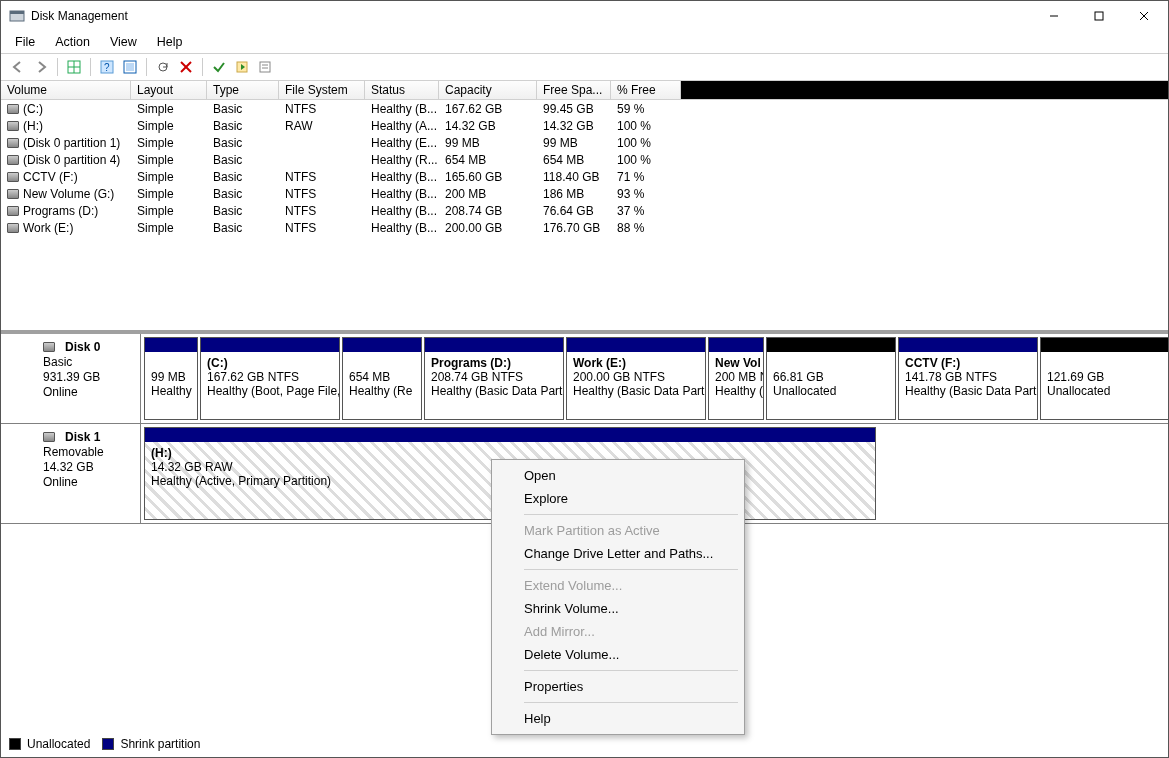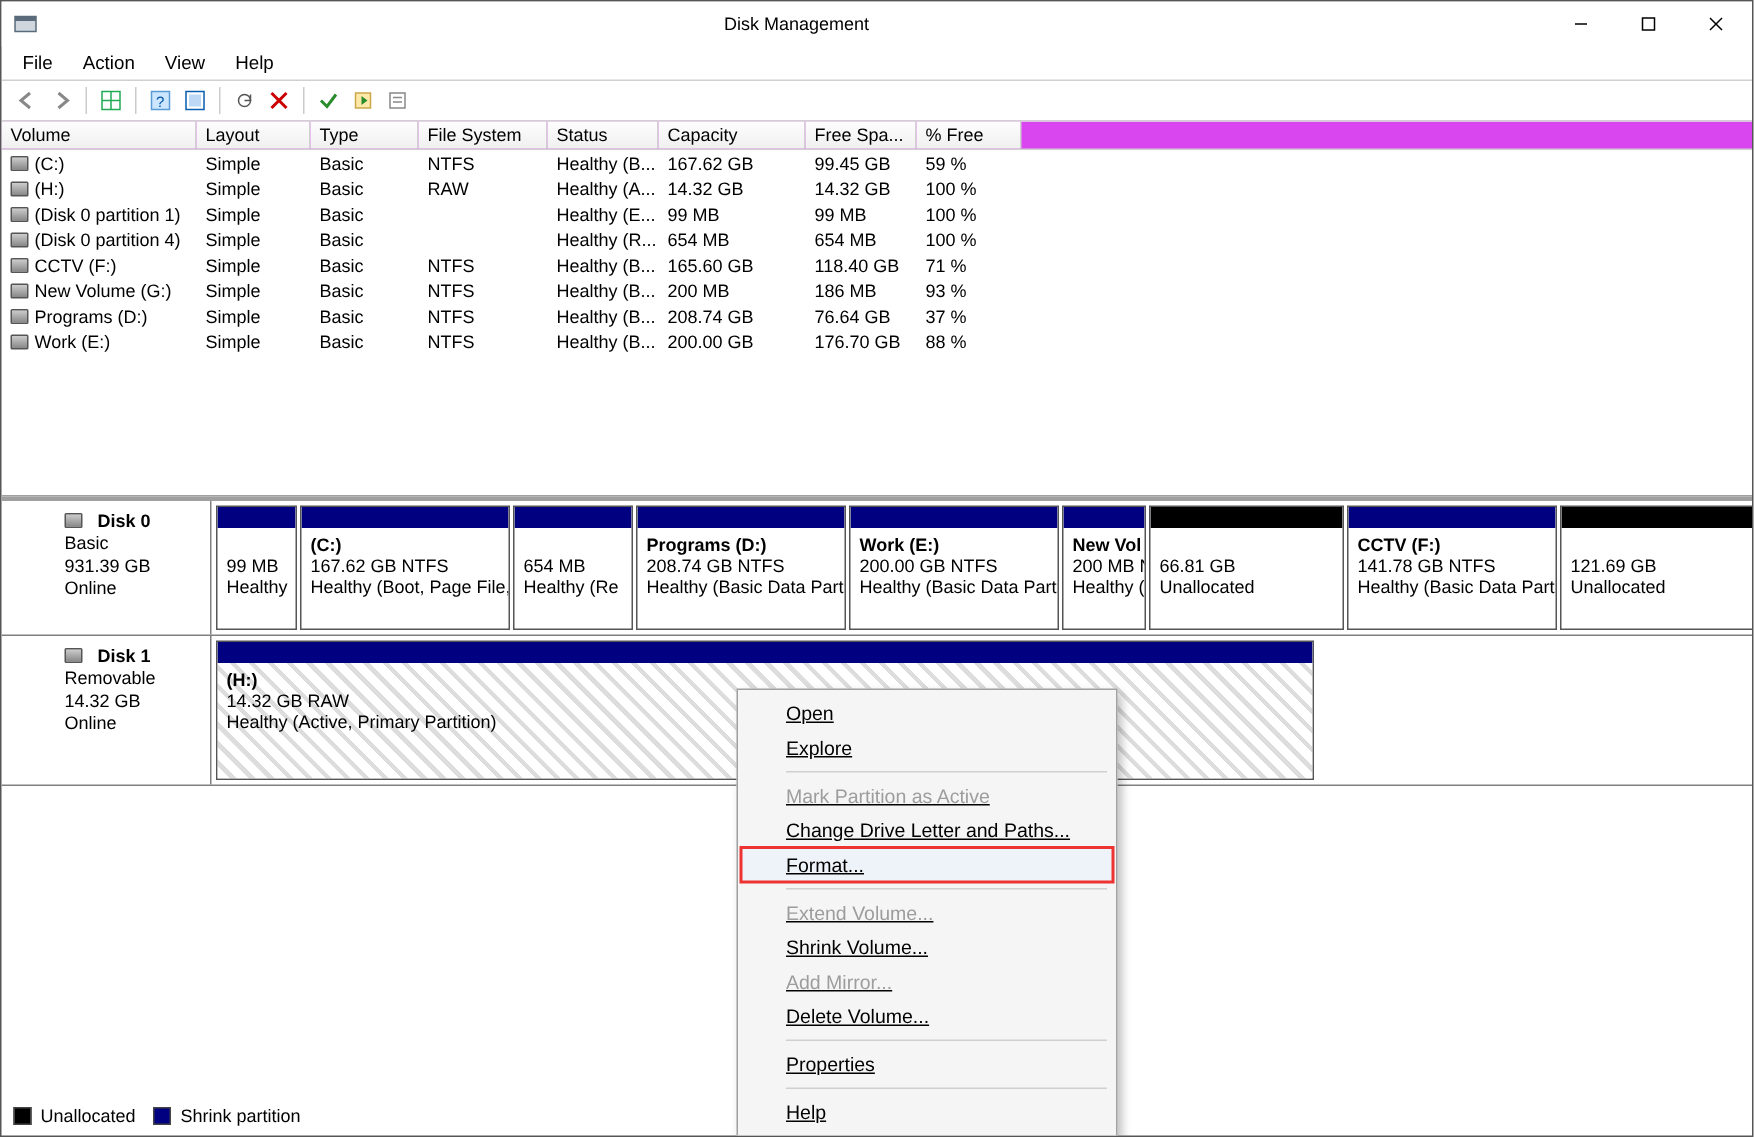--- a/index.html
+++ b/index.html
@@ -21,21 +21,21 @@
     align-items: center;
     height: 30px;
     padding: 0 2px 0 8px;
     background: #fff;
   }
   .titlebar .app-icon {
     width: 16px; height: 16px;
     margin-right: 6px;
     display: inline-flex; align-items: center; justify-content: center;
   }
-  .titlebar .title { flex: 1; text-align: center; }
+  .titlebar .title { flex: 1; }
   .win-controls { display: flex; }
   .win-btn {
     width: 45px; height: 30px;
     display: flex; align-items: center; justify-content: center;
     font-family: "Segoe UI Symbol", sans-serif;
   }
   
   .menubar {
     display: flex;
     padding: 2px 4px;
@@ -59,21 +59,21 @@
   }
   .tsep { width: 1px; height: 18px; background: #ccc; margin: 0 4px; }
   
   .listview {
     border-bottom: 1px solid #a0a0a0;
     height: 250px;
     overflow: hidden;
   }
   .list-header {
     display: flex;
-    background: #d946ef;
+    background: #000000;
     border-bottom: 1px solid #d0d0d0;
     font-size: 12px;
   }
   .list-header .col {
     border-right: 1px solid #d0d0d0;
     padding: 2px 6px;
     overflow: hidden;
     white-space: nowrap;
     background: linear-gradient(#fdfdfd,#f0f0f0);
     height: 18px;
@@ -168,21 +168,20 @@
     position: absolute;
     left: 490px;
     top: 458px;
     width: 254px;
     background: #f5f5f5;
     border: 1px solid #a0a0a0;
     box-shadow: 3px 3px 6px rgba(0,0,0,0.25);
     padding: 4px 2px;
     font-size: 13px;
     z-index: 100;
-    text-decoration: underline;
   }
   .cm-item {
     padding: 4px 12px 4px 30px;
     white-space: nowrap;
   }
   .cm-item.disabled { color: #9d9d9d; }
   .cm-sep { height:1px; background:#d0d0d0; margin: 4px 4px 4px 30px; }
   .cm-highlight {
     outline: 2px solid #e33;
     outline-offset: -1px;
@@ -508,21 +507,20 @@
   <span class="sw" style="background:#000080;margin-left:6px"></span>
   <span>Shrink partition</span>
 </div>
 
 <div class="context-menu">
   <div class="cm-item">Open</div>
   <div class="cm-item">Explore</div>
   <div class="cm-sep"></div>
   <div class="cm-item disabled">Mark Partition as Active</div>
   <div class="cm-item">Change Drive Letter and Paths...</div>
-  <div class="cm-item cm-highlight">Format...</div>
   <div class="cm-sep"></div>
   <div class="cm-item disabled">Extend Volume...</div>
   <div class="cm-item">Shrink Volume...</div>
   <div class="cm-item disabled">Add Mirror...</div>
   <div class="cm-item">Delete Volume...</div>
   <div class="cm-sep"></div>
   <div class="cm-item">Properties</div>
   <div class="cm-sep"></div>
   <div class="cm-item">Help</div>
 </div>

